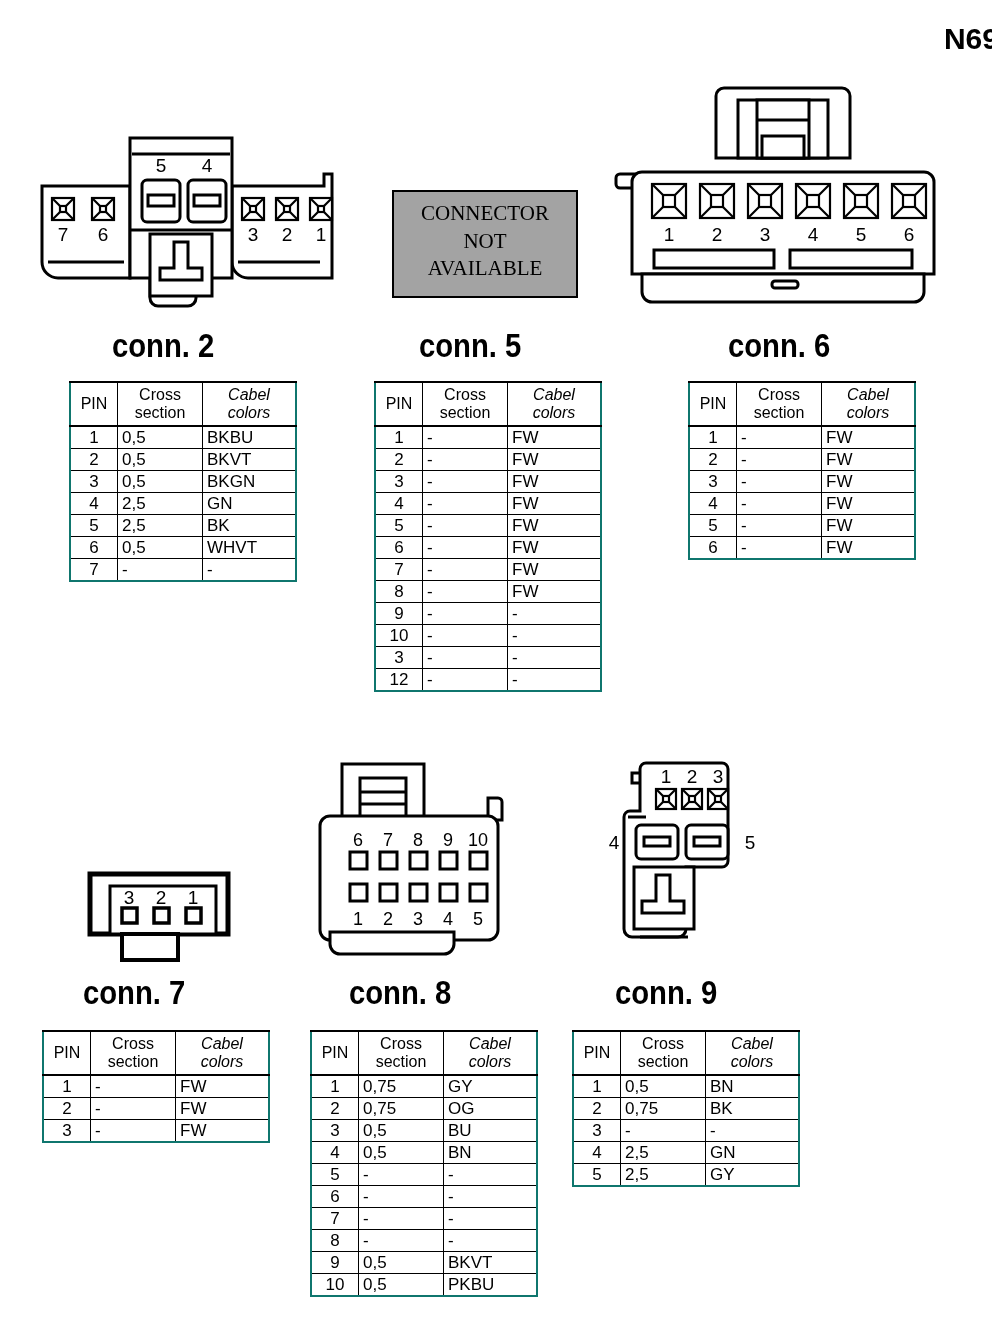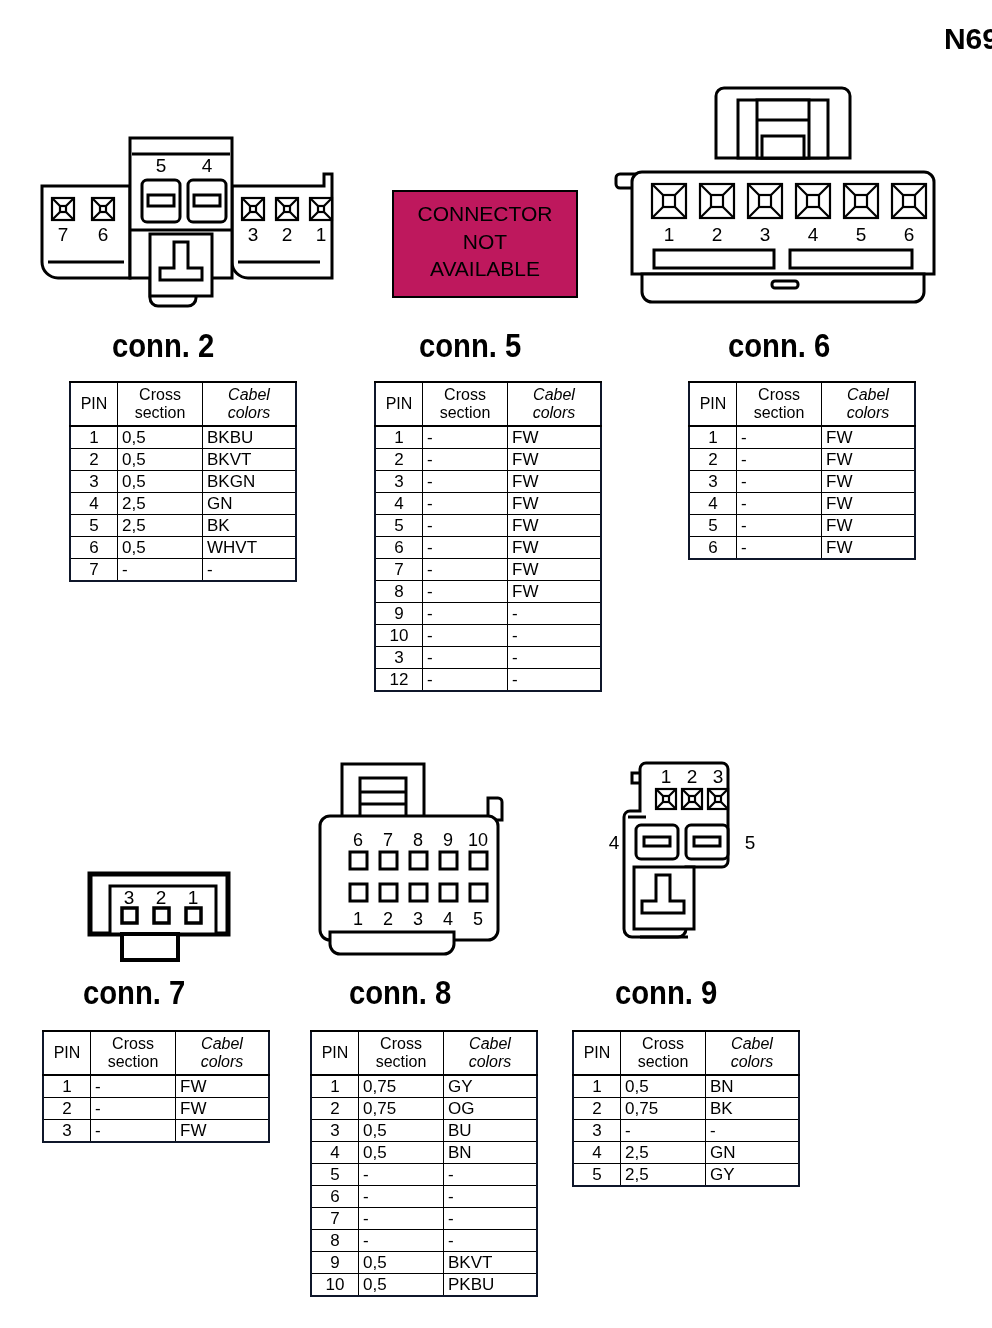--- a/index.html
+++ b/index.html
@@ -72,33 +72,34 @@
   }
   table.pin-table tbody td.v-pin {
     text-align: center;
   }
   table.pin-table tbody td.v-cross,
   table.pin-table tbody td.v-color {
     text-align: left;
     padding-left: 4px;
   }
   table.pin-table {
-    border: 2px solid #0f172a;
+    border: 2px solid #0f766e;
   }
 
   
   .na-box {
     position: absolute;
     border: 2px solid #000;
-    background: #be185d;
+    background: #a3a3a3;
     text-align: center;
     font-size: 21px;
     line-height: 1.32;
     padding: 8px 10px 12px 10px;
     box-sizing: border-box;
+    font-family: Liberation Serif, serif;
   }
 
   
   svg.conn-draw { position: absolute; display: block; }
   svg.conn-draw * { shape-rendering: geometricPrecision; }
   .stroke   { fill: none; stroke: #000; stroke-width: 3; }
   .stroke-t { fill: none; stroke: #000; stroke-width: 2.2; }
   .fillw    { fill: #fff; stroke: #000; stroke-width: 3; }
   .fillw-t  { fill: #fff; stroke: #000; stroke-width: 2.2; }
   .pinnum   { font-family: "Liberation Sans", sans-serif; font-size: 19px; fill: #000; text-anchor: middle; }

